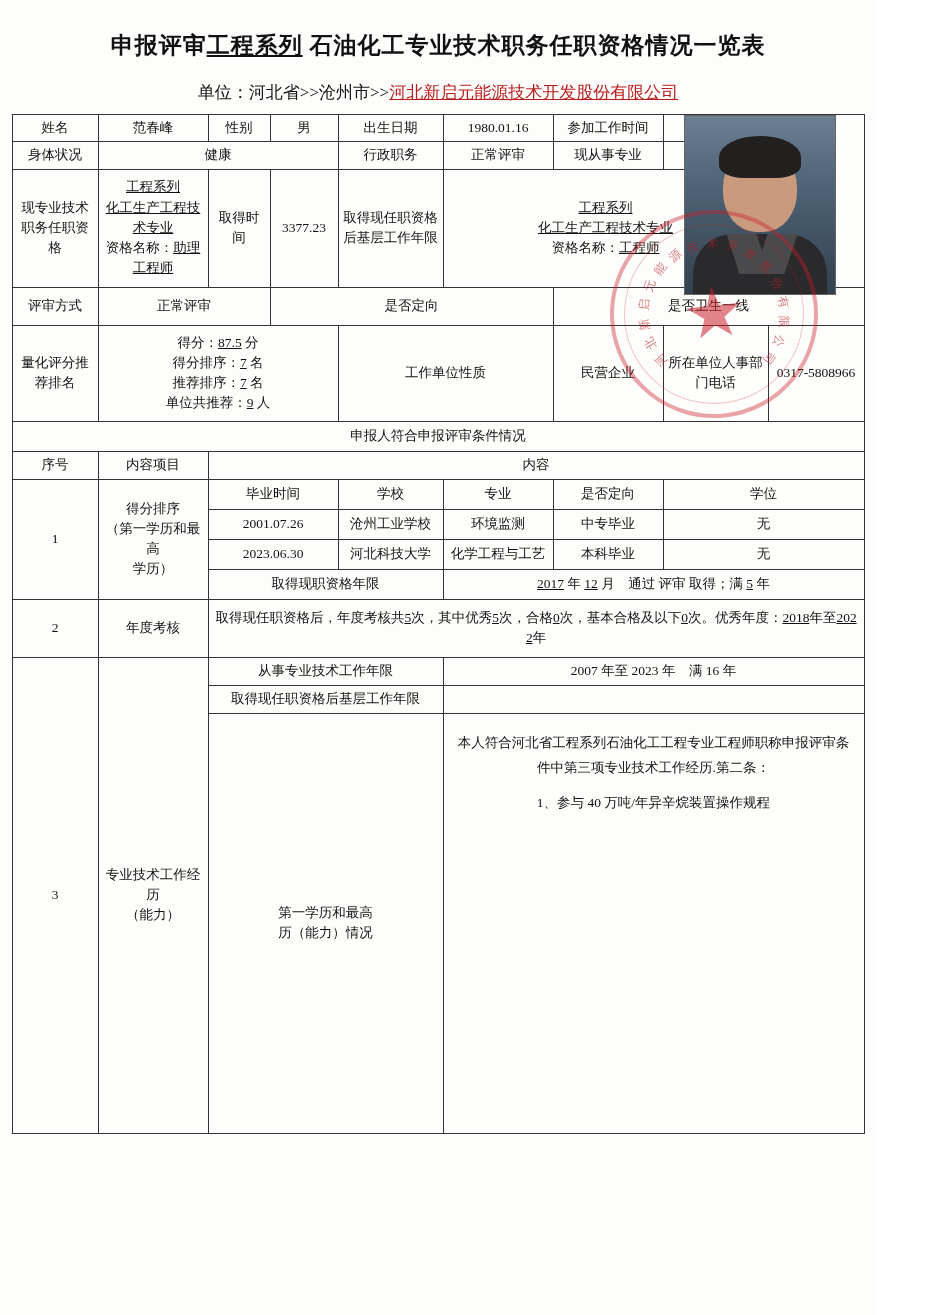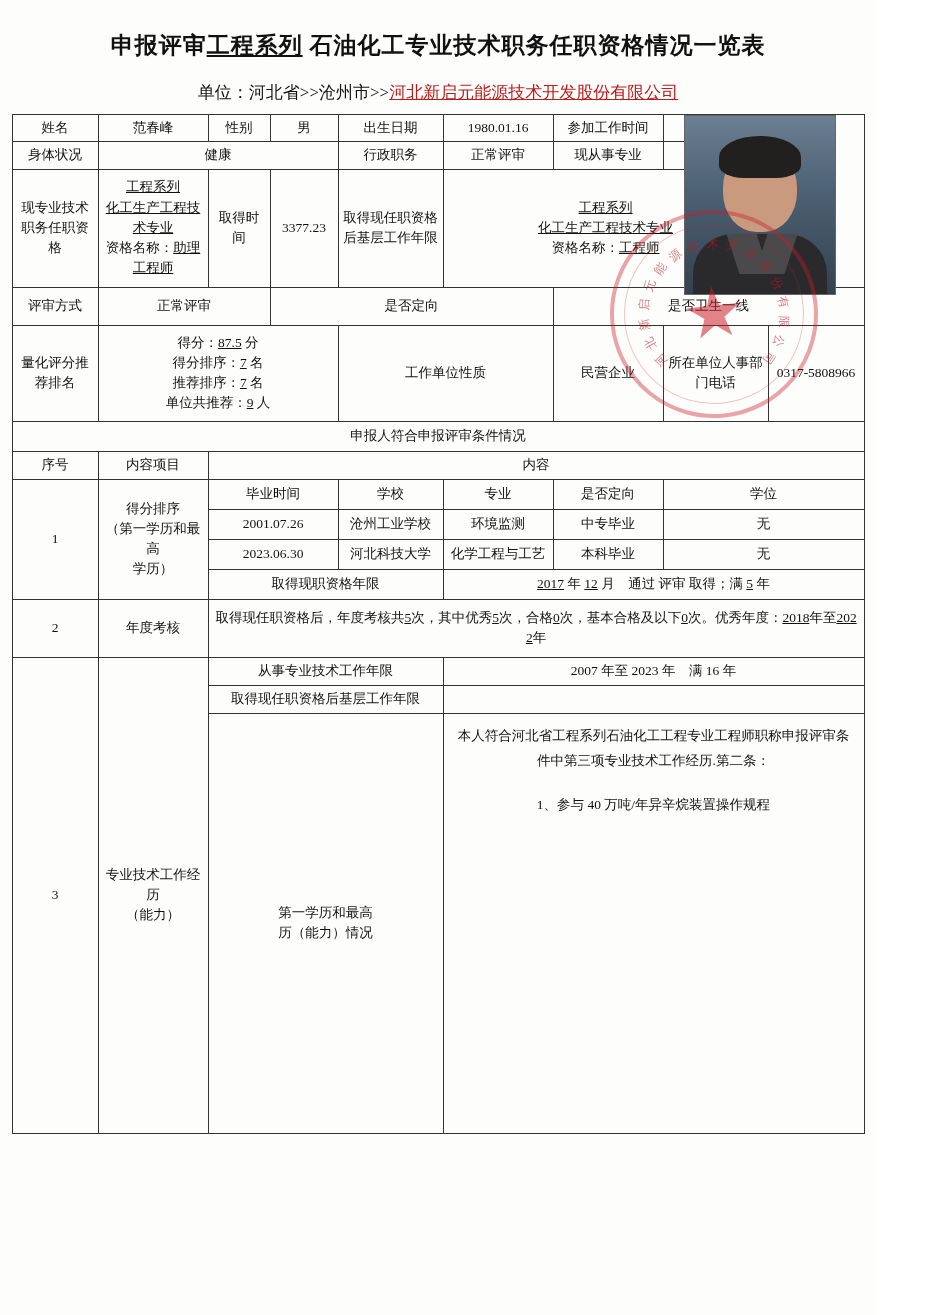--- a/index.html
+++ b/index.html
@@ -300,23 +300,23 @@
       </tr>
       <tr style="height:28px">
         <td colspan="3" class="left">取得现任职资格后基层工作年限</td>
         <td colspan="4"></td>
       </tr>
       <tr style="height:420px">
         <td colspan="3" style="vertical-align:middle">
           <div>第一学历和最高</div>
           <div>历（能力）情况</div>
         </td>
-        <td colspan="4" class="left" style="vertical-align:top; padding:9px 14px;">
+        <td colspan="4" class="left" style="vertical-align:top; padding:16px 14px;">
           <div style="line-height:1.9;">本人符合河北省工程系列石油化工工程专业工程师职称申报评审条件中第三项专业技术工作经历.第二条：</div>
-          <div style="line-height:1.9; margin-top:18px;">1、参与 40 万吨/年异辛烷装置操作规程</div>
+          <div style="line-height:1.9; margin-top:9px;">1、参与 40 万吨/年异辛烷装置操作规程</div>
         </td>
       </tr>
     </tbody>
   </table>
 
   <div class="photo">
     <div class="body"></div>
     <div class="collarL"></div>
     <div class="collarR"></div>
     <div class="face"></div>

